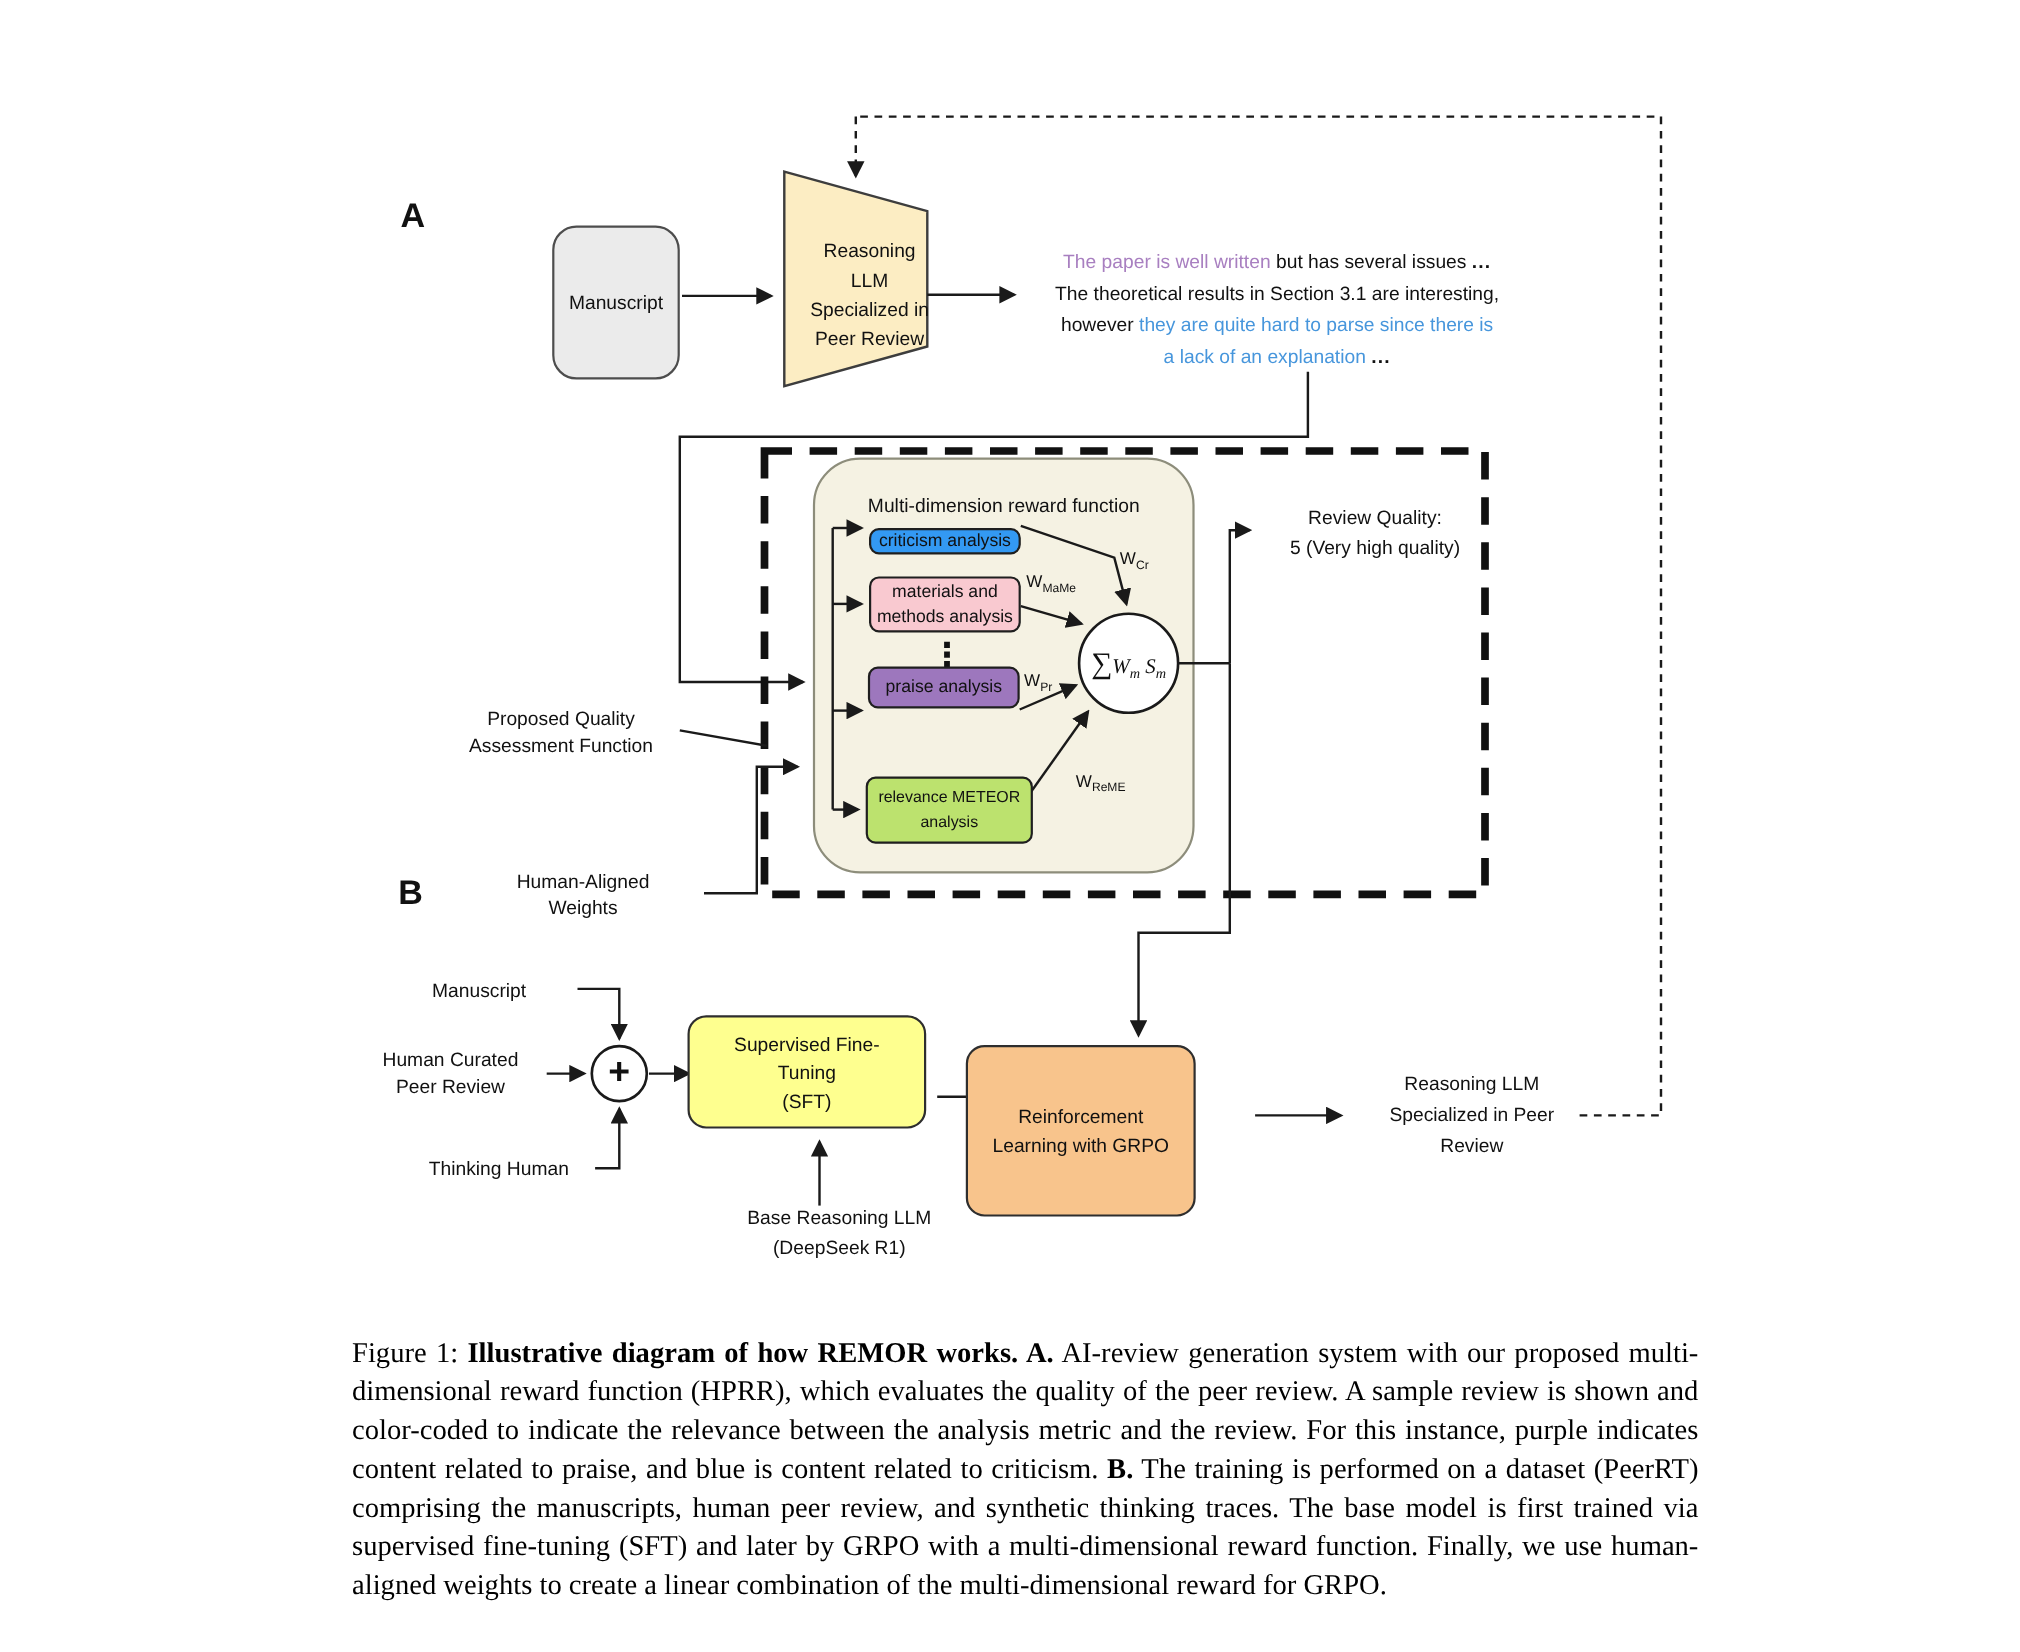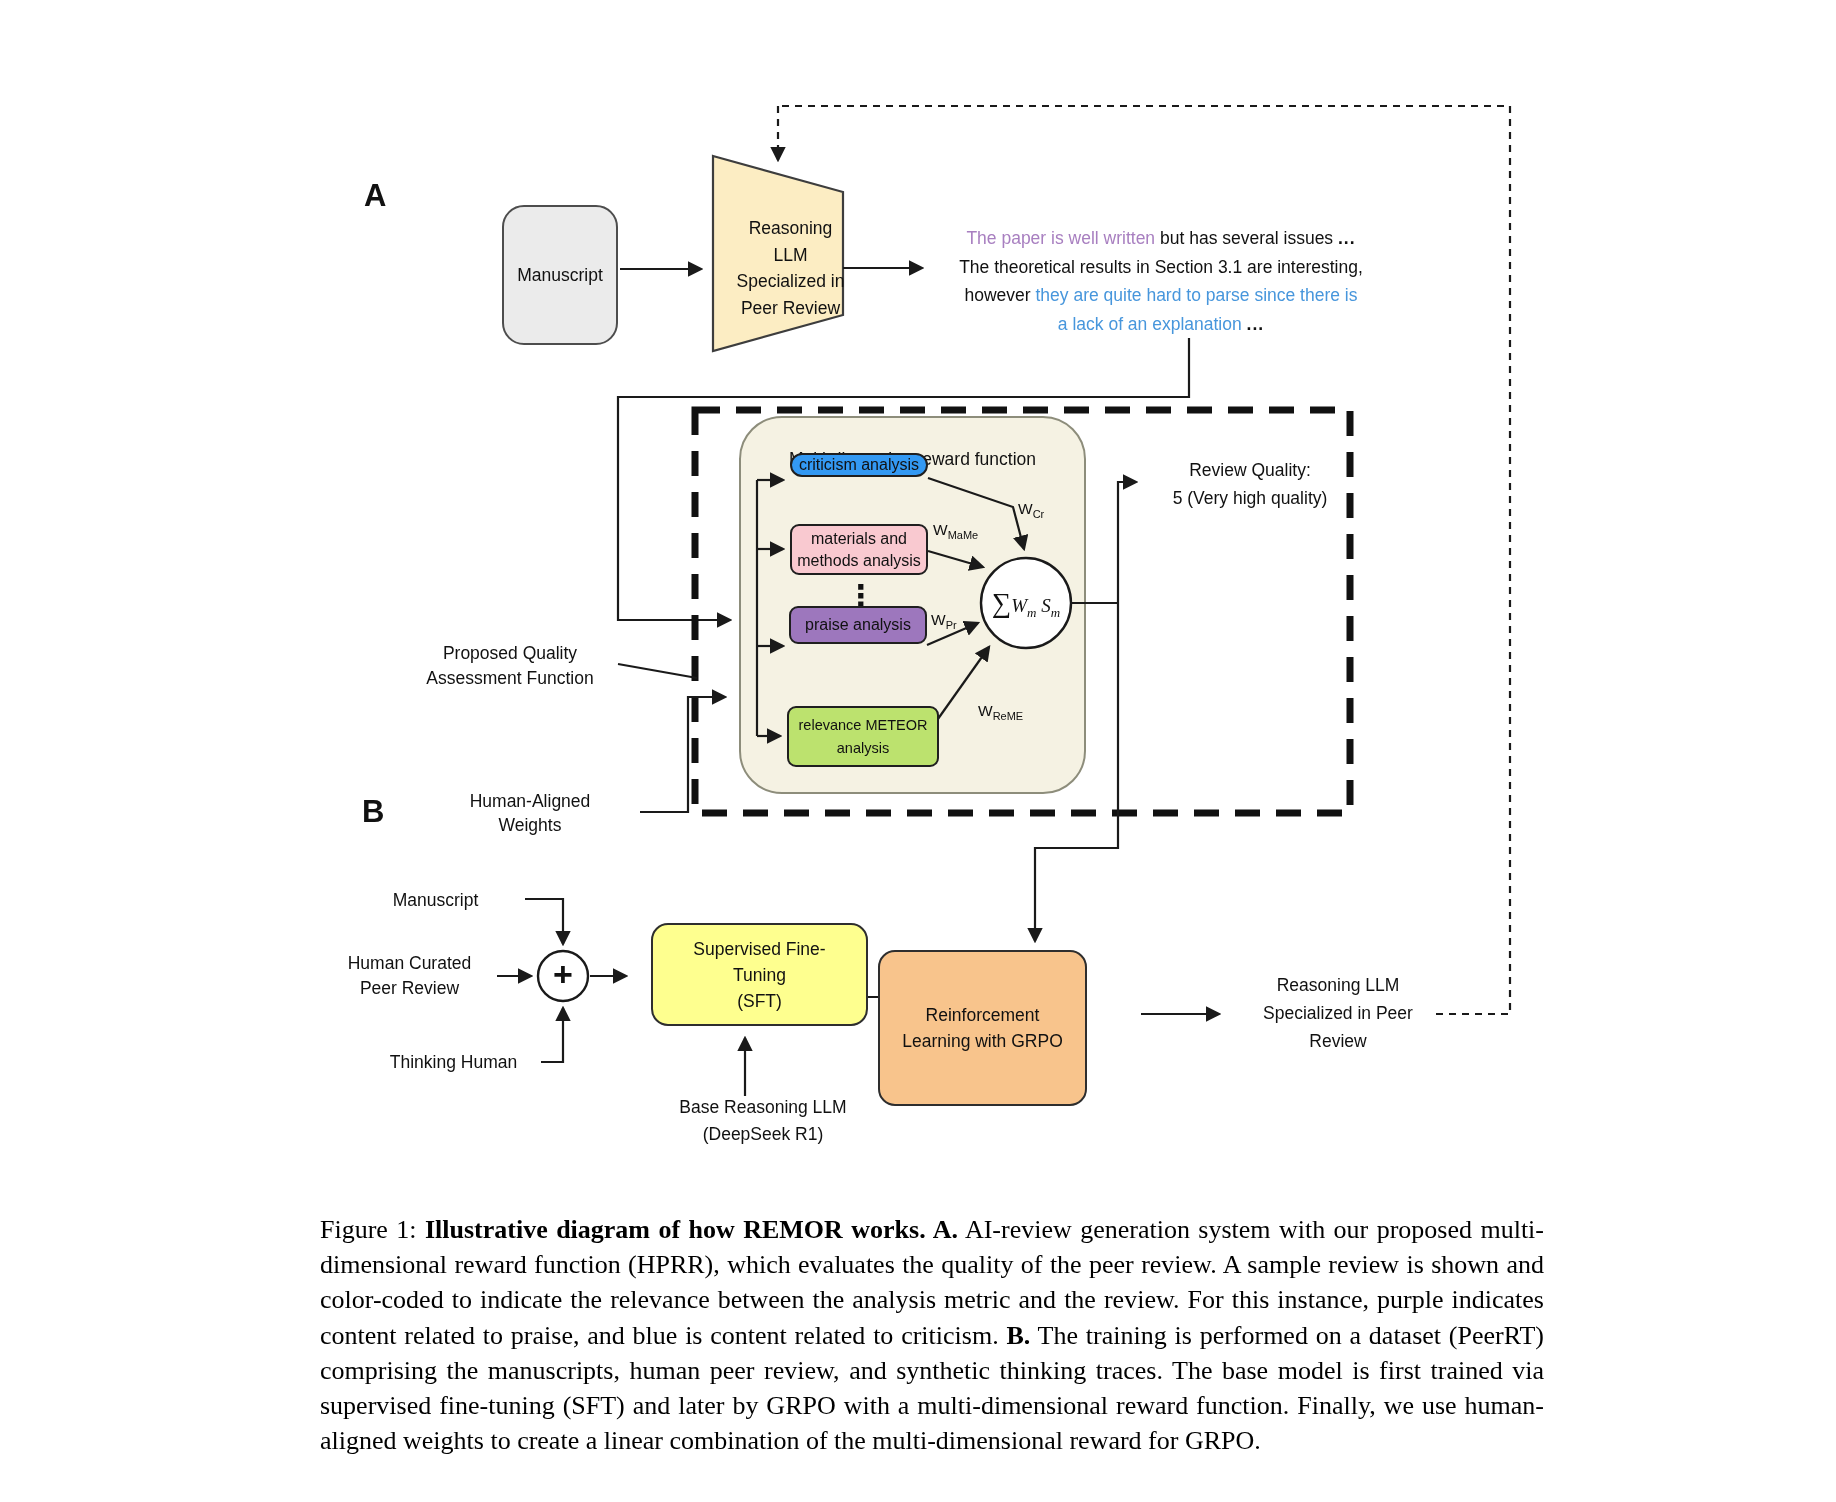--- a/index.html
+++ b/index.html
@@ -131,21 +131,21 @@
 
   <div class="abs review" style="left:915px; top:224px; width:492px;">
     <div><span class="pu">The paper is well written</span><span> but has several issues </span><span class="dots">...</span></div>
     <div>The theoretical results in Section 3.1 are interesting,</div>
     <div><span>however </span><span class="bl">they are quite hard to parse since there is</span></div>
     <div><span class="bl">a lack of an explanation </span><span class="dots">...</span></div>
   </div>
 
   <div class="abs rtitle ctr" style="left:760px; top:429px; width:305px;margin-top:20px;">Multi-dimension reward function</div>
 
-  <div class="node blue-box" style="left:790px; top:453px; width:138px; height:24px;border-radius:18px;">
+  <div class="node blue-box" style="left:790px; top:480px; width:138px; height:24px;">
     <span>criticism analysis</span>
   </div>
 
   <div class="node pink-box" style="left:790px; top:524px; width:138px; height:51px;">
     <span>materials and</span>
     <span>methods analysis</span>
   </div>
 
   <div class="abs vdots ctr" style="left:846px; top:574px; width:24px;">⋮</div>
 
@@ -196,21 +196,21 @@
 
   <div class="abs lbl" style="left:328px; top:951px; width:163px;">
     <div>Human Curated</div>
     <div>Peer Review</div>
   </div>
 
   <div class="abs lbl" style="left:372px; top:1050px; width:163px;">Thinking Human</div>
 
   <div class="abs plus ctr" style="left:548px; top:957px; width:30px;">+</div>
 
-  <div class="node yellow-box" style="left:651px; top:923px; width:217px; height:103px;">
+  <div class="node yellow-box" style="left:625px; top:923px; width:217px; height:103px;">
     <span>Supervised Fine-</span>
     <span>Tuning</span>
     <span>(SFT)</span>
   </div>
 
   <div class="abs lbl" style="left:651px; top:1094px; width:224px; line-height:27px;">
     <div>Base Reasoning LLM</div>
     <div>(DeepSeek R1)</div>
   </div>
 

